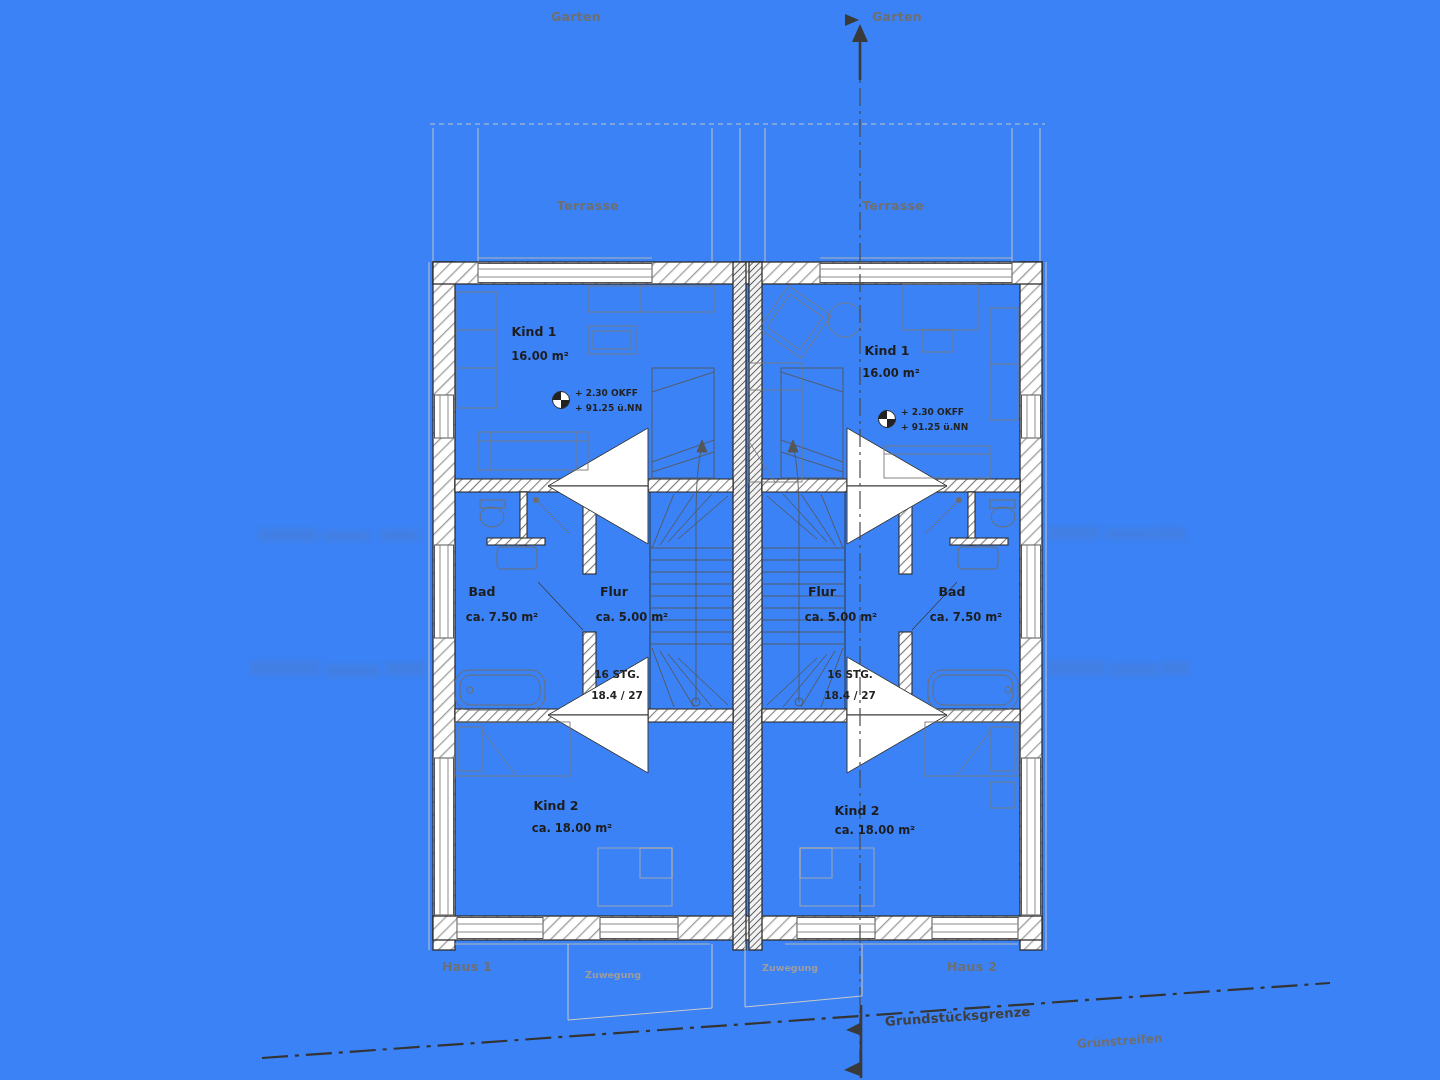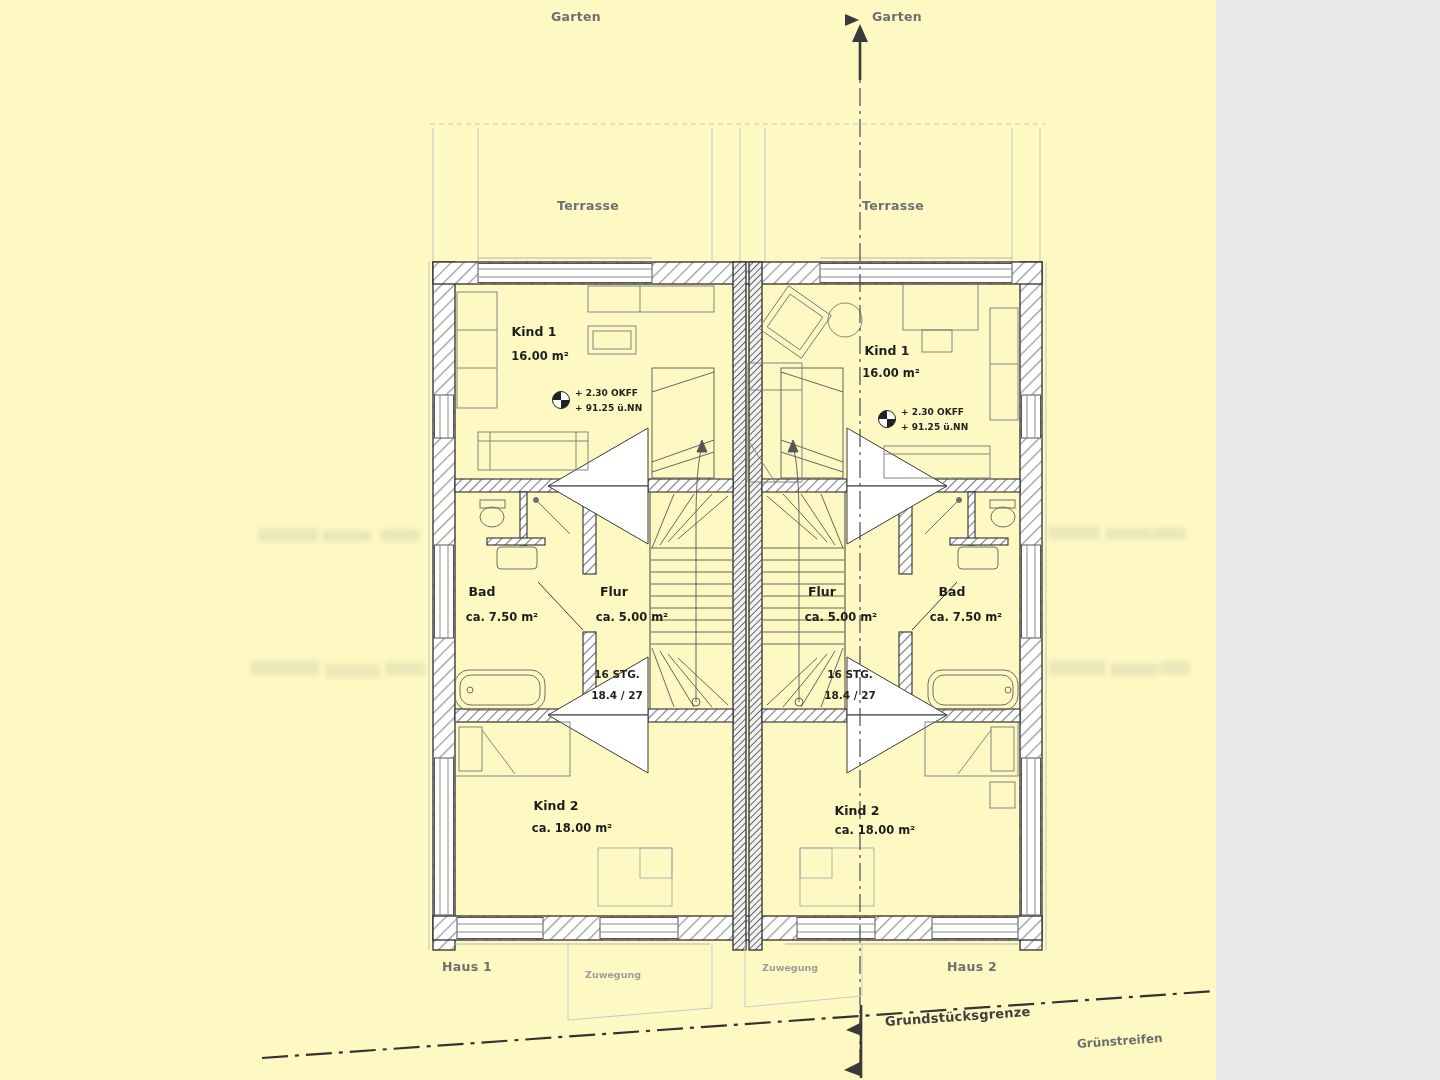--- a/index.html
+++ b/index.html
@@ -1,17 +1,17 @@
 <!DOCTYPE html>
 <html><head>
 <meta charset="utf-8">
 <style>
   html,body{margin:0;padding:0;background:#e9e9e9;}
   .page{
-    width:1216px;height:1080px;position:relative;background:#fef9c3;
+    width:1440px;height:1080px;position:relative;background:#3b82f6;
     font-family:"DejaVu Sans","Liberation Sans",sans-serif;overflow:hidden;
   }
   svg{position:absolute;left:0;top:0;}
   text{font-family:"DejaVu Sans","Liberation Sans",sans-serif;}
   .room-name{font-size:12.5px;font-weight:700;fill:#1d1d1d;}
   .room-area{font-size:11.5px;font-weight:700;fill:#1d1d1d;}
   .stairs-txt{font-size:10.5px;font-weight:700;fill:#222;}
   .level-txt{font-size:9px;font-weight:700;fill:#222;}
   .site-txt{font-size:12.5px;font-weight:700;fill:#6f6f6f;letter-spacing:.3px;}
   .faint-txt{font-size:9.5px;font-weight:600;fill:#9d9d9d;}

